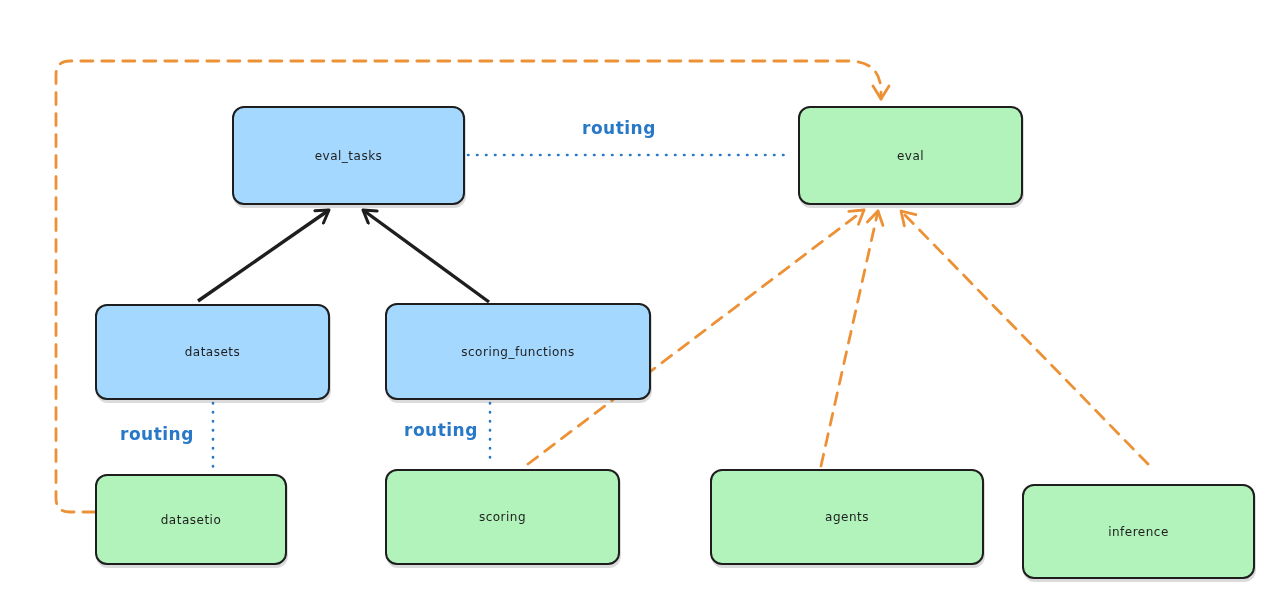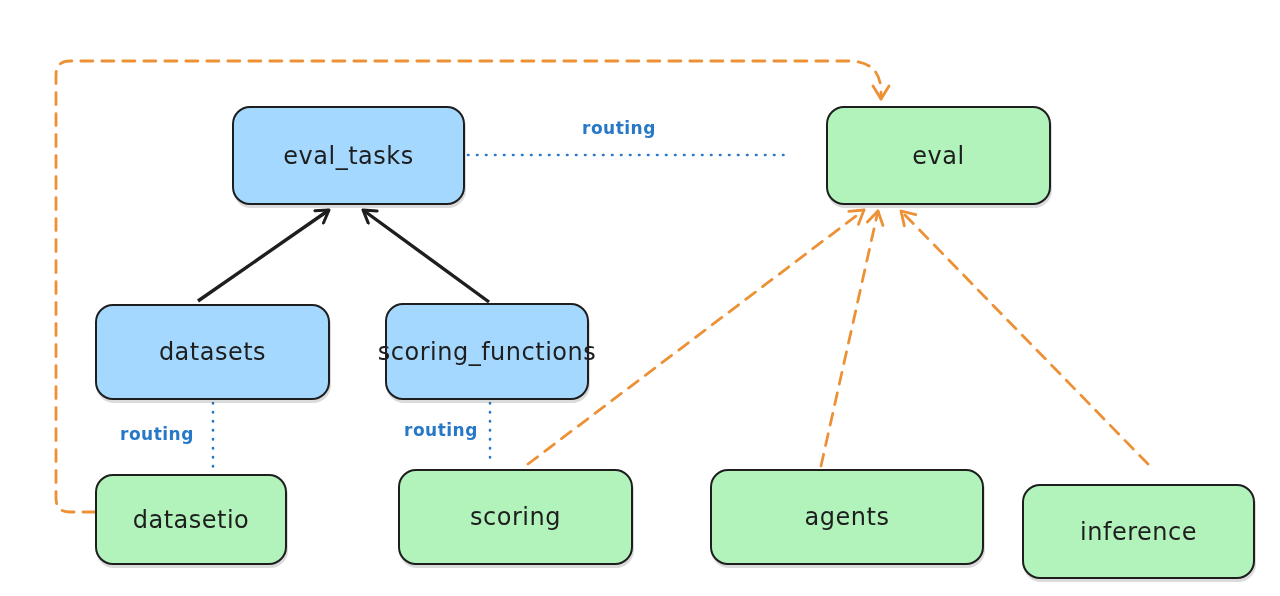--- a/index.html
+++ b/index.html
@@ -28,36 +28,36 @@
   .connector-layer{
     position:absolute;
     left:0;top:0;width:1280px;height:596px;
   }
   .node{
     position:absolute;
     display:flex;
     align-items:center;
     justify-content:center;
     border:2.5px solid var(--node-border);
-    border-radius:18px;
-    font-size:24px;
+    border-radius:12px;
+    font-size:12px;
     letter-spacing:.5px;
     box-shadow:1px 3px 0 rgba(90,90,90,.22);
     box-sizing:border-box;
     text-align:center;
   }
   .node.blue{background:var(--node-blue-fill);}
   .node.green{background:var(--node-green-fill);}
 
   .n-eval-tasks{left:232px;top:106px;width:233px;height:99px;}
-  .n-eval{left:826px;top:106px;width:225px;height:99px;}
+  .n-eval{left:798px;top:106px;width:225px;height:99px;}
   .n-datasets{left:95px;top:304px;width:235px;height:96px;}
-  .n-scoring-functions{left:385px;top:303px;width:204px;height:97px;}
+  .n-scoring-functions{left:385px;top:303px;width:266px;height:97px;}
   .n-datasetio{left:95px;top:474px;width:192px;height:91px;}
-  .n-scoring{left:398px;top:469px;width:235px;height:96px;}
+  .n-scoring{left:385px;top:469px;width:235px;height:96px;}
   .n-agents{left:710px;top:469px;width:274px;height:96px;}
   .n-inference{left:1022px;top:484px;width:233px;height:95px;}
 
   .edge-label{
     position:absolute;
     color:var(--routing-blue);
     font-weight:700;
     font-size:17px;
     letter-spacing:.5px;
   }

